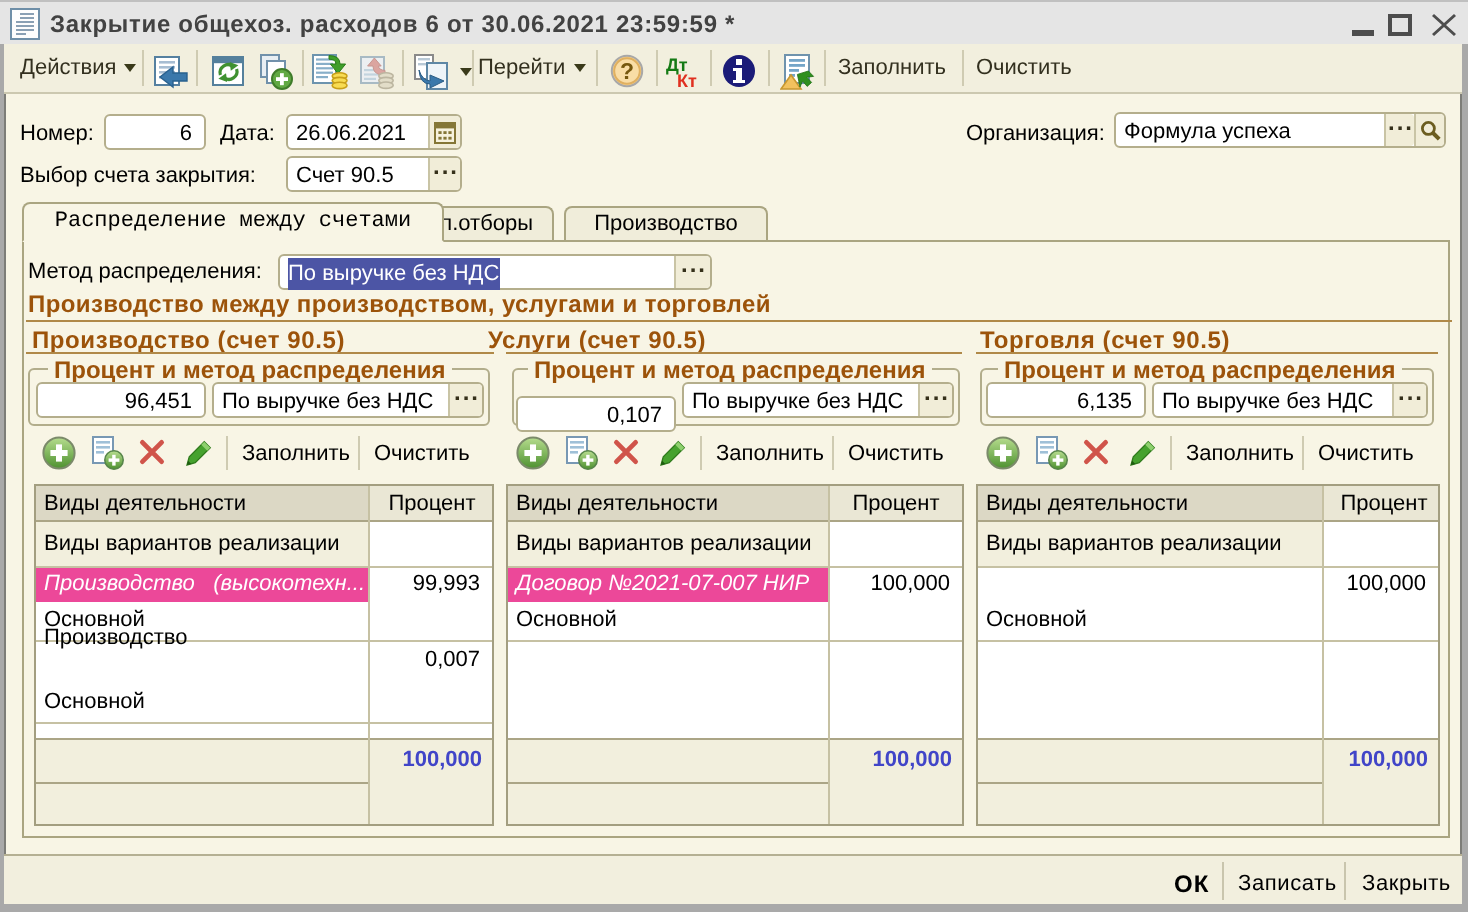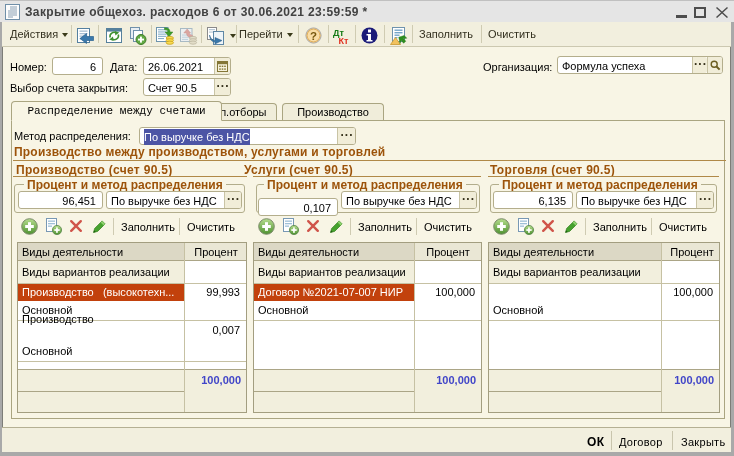--- a/index.html
+++ b/index.html
@@ -27,21 +27,21 @@
 .capline{position:absolute;height:1px;background:#b08948;}
 
 .gbox{position:absolute;border:1px solid #b2ad8b;border-radius:3px;}
 .gleg{position:absolute;font-weight:bold;color:#9c530a;background:#f8f5e5;padding:0 3px;white-space:nowrap;font-size:12px;}
 
 .tbl{position:absolute;background:#fff;border:1px solid #a39e80;}
 .thead{position:absolute;left:0;right:0;background:#dcd8c5;border-bottom:1px solid #aba586;}
 .cell{position:absolute;overflow:hidden;white-space:nowrap;}
 .rowline{position:absolute;left:0;right:0;height:1px;background:#c6c1a3;}
 .vdiv{position:absolute;top:0;bottom:0;width:1px;background:#c6c1a3;}
-.selrow{position:absolute;background:#c2410c;color:#fff;}
+.selrow{position:absolute;background:#ec4899;color:#fff;font-style:italic;}
 .tfoot{position:absolute;left:0;right:0;bottom:0;background:#f2efdd;border-top:1px solid #aba586;}
 .total{position:absolute;font-weight:bold;color:#4145c8;}
 
 #btnbar{position:absolute;left:2px;right:3px;bottom:4px;height:25px;background:#f2efde;border-top:1px solid #b5b093;}
 .bsep{position:absolute;top:3px;height:19px;width:1px;background:#c9c5ad;}
 .ico{position:absolute;}
 </style></head>
 <body>
 <svg width="0" height="0" style="position:absolute">
 <defs>
@@ -406,15 +406,15 @@
   <div class="tfoot" style="height:43px;"></div>
   <div class="abs" style="left:0;top:148px;width:172px;height:1px;background:#aba586;"></div>
   <div class="total" style="right:5px;top:131px;">100,000</div>
   <div class="vdiv" style="left:172px;"></div>
 </div>
 </div>
 
 <div id="btnbar"></div>
 <div class="lbl" style="left:587px;top:435px;font-weight:bold;font-size:12px;letter-spacing:0.5px;">ОК</div>
 <div class="bsep" style="left:611px;top:431px;"></div>
-<div class="lbl" style="left:619px;top:436px;letter-spacing:0.3px;">Договор</div>
+<div class="lbl" style="left:619px;top:436px;letter-spacing:0.3px;">Записать</div>
 <div class="bsep" style="left:672px;top:431px;"></div>
 <div class="lbl" style="left:681px;top:436px;letter-spacing:0.3px;">Закрыть</div>
 
 </body></html>

